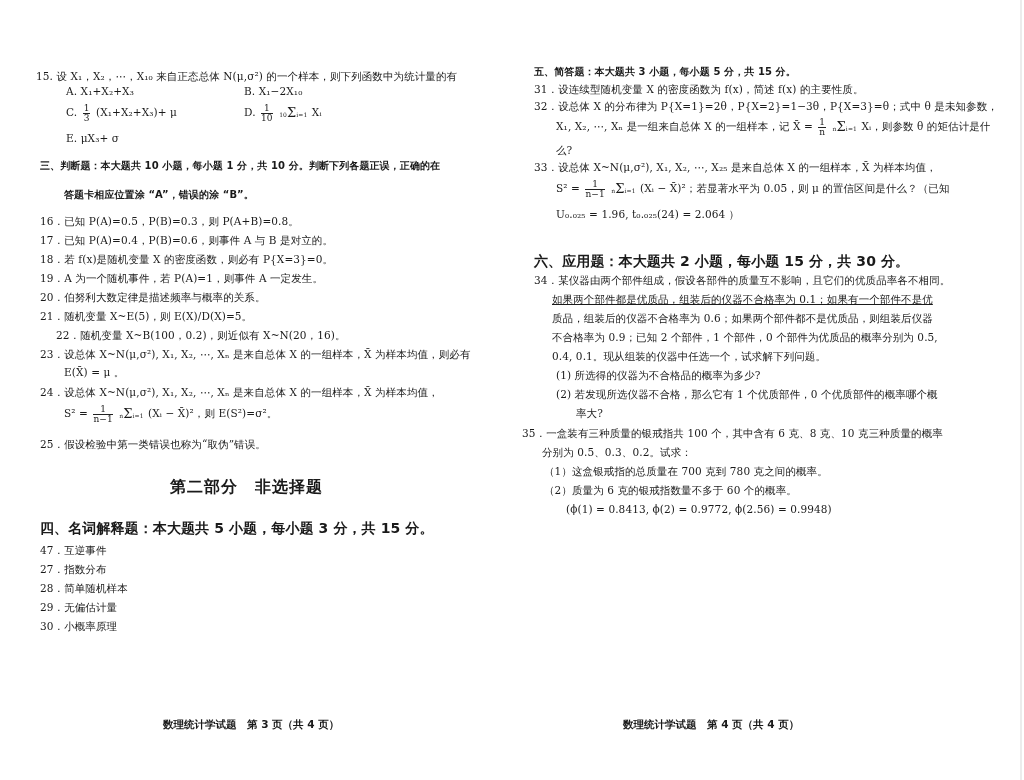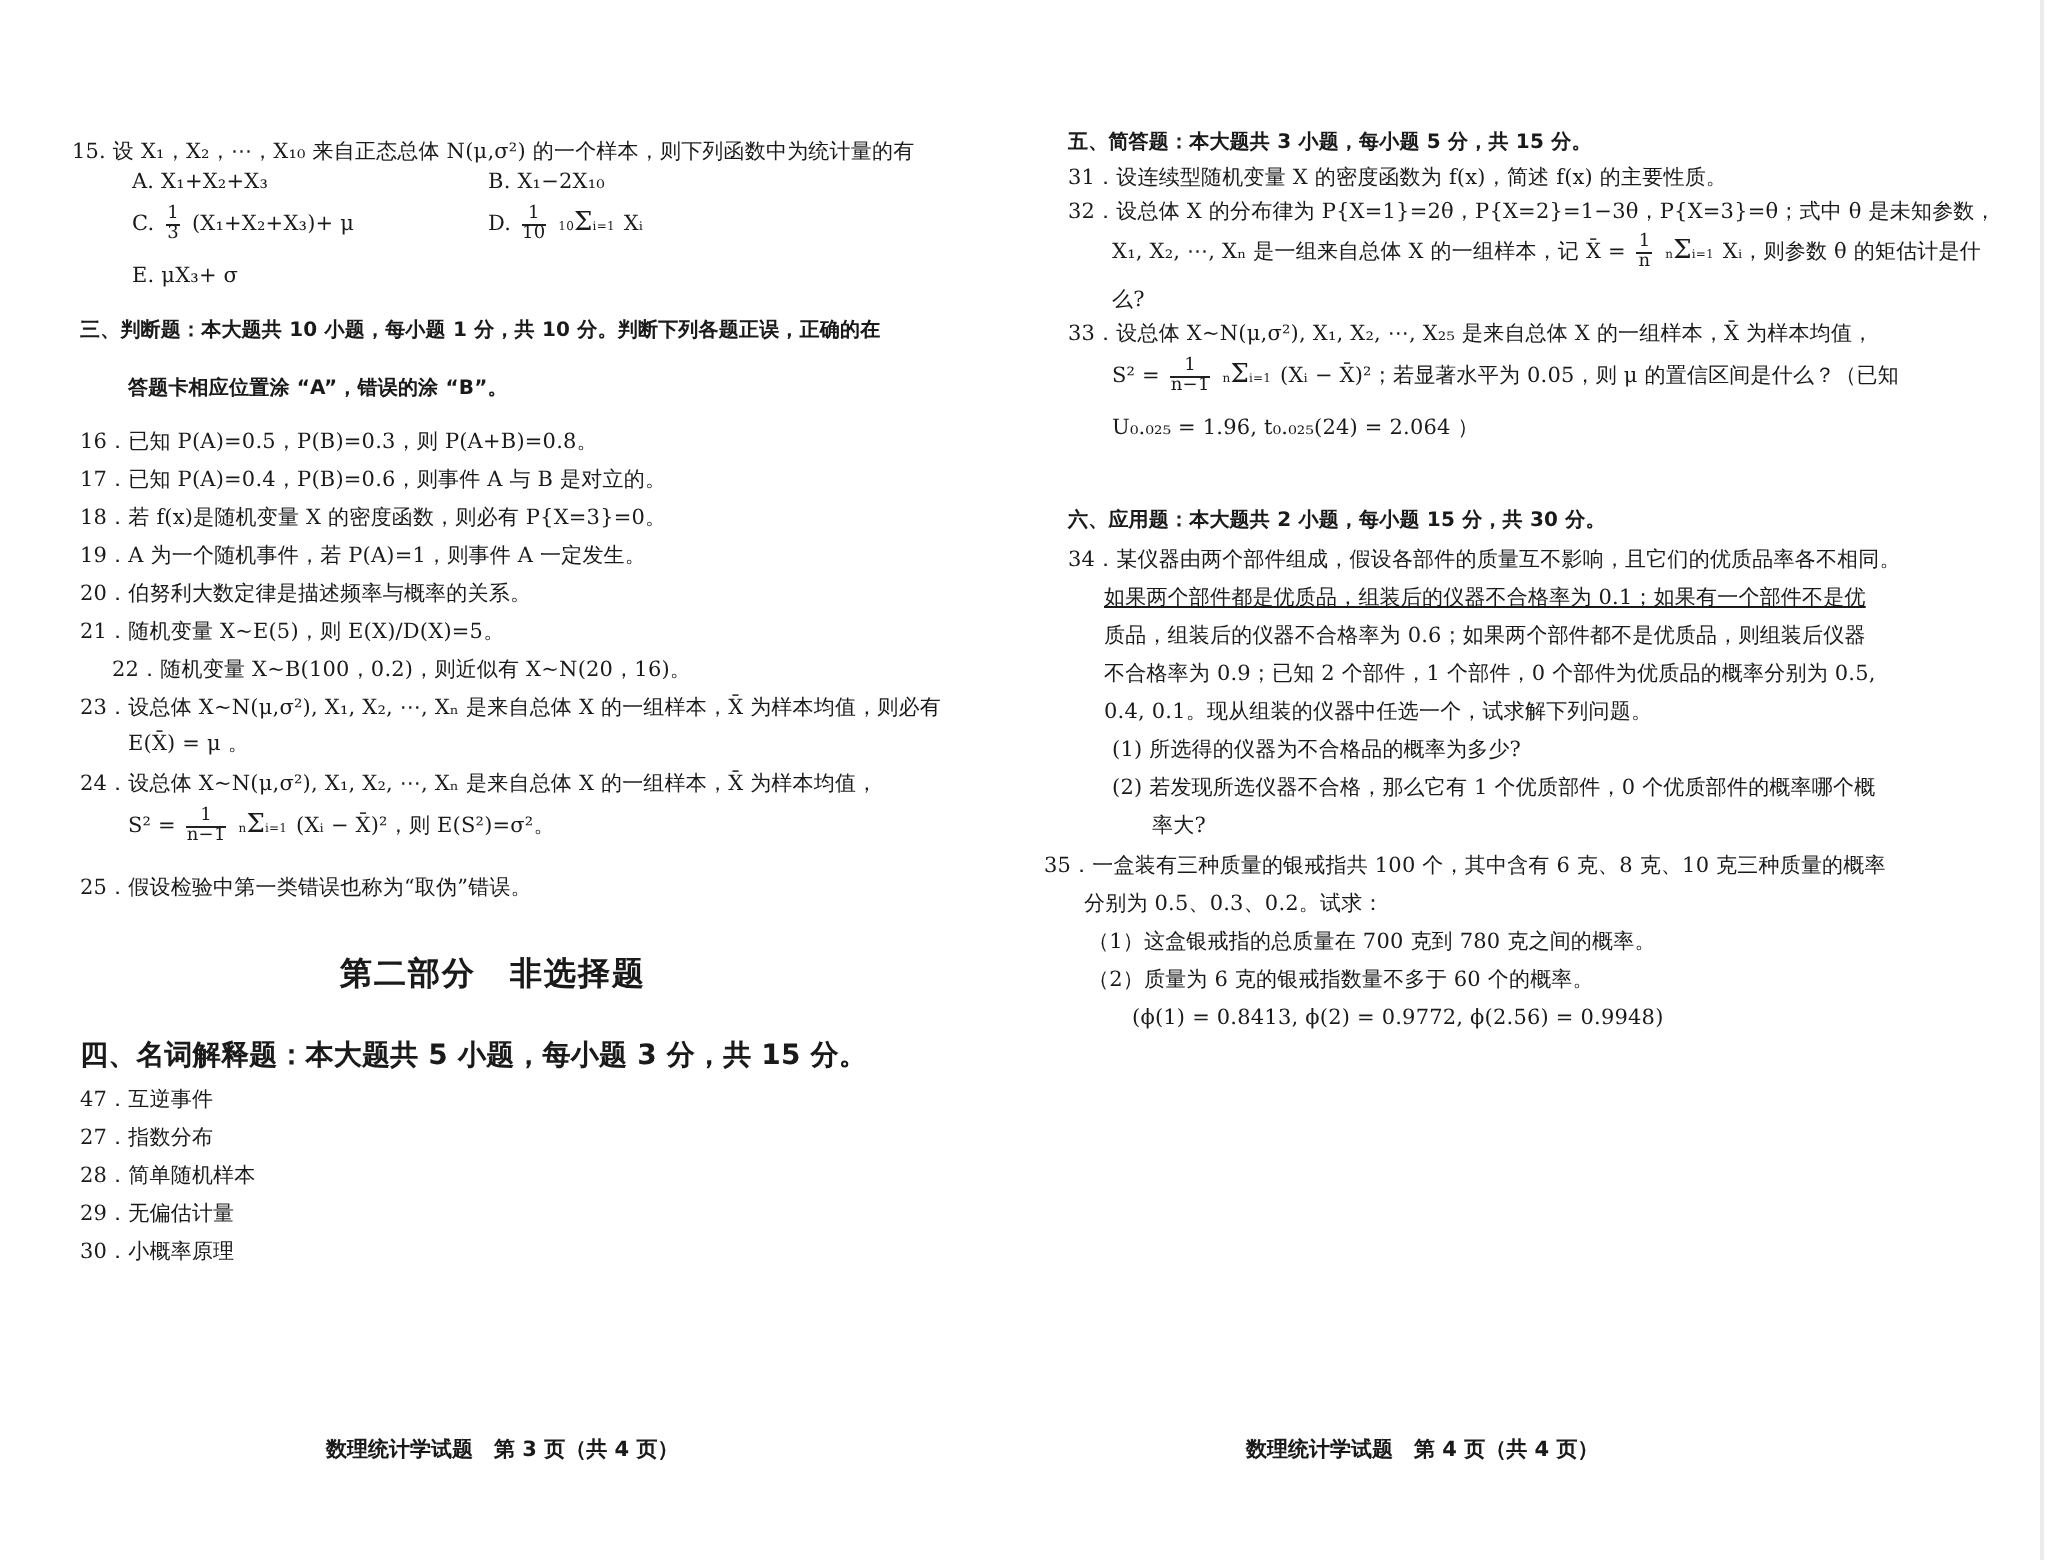--- a/index.html
+++ b/index.html
@@ -97,21 +97,21 @@
 
   <div class="line" style="left:22px;top:160px;">33．设总体 X~N(μ,σ²), X₁, X₂, ⋯, X₂₅ 是来自总体 X 的一组样本，X̄ 为样本均值，</div>
   <div class="line" style="left:44px;top:175px;line-height:26px;">
     <span>S² =</span>
     <span class="frac"><span class="top">1</span><span>n−1</span></span>
     <span class="sum"><span>n</span><span class="sig">Σ</span><span>i=1</span></span>
     <span>(Xᵢ − X̄)²；若显著水平为 0.05，则 μ 的置信区间是什么？（已知</span>
   </div>
   <div class="line" style="left:44px;top:207px;">U₀.₀₂₅ = 1.96,  t₀.₀₂₅(24) = 2.064 ）</div>
 
-  <div class="line bold sans" style="left:22px;top:254px;font-size:10px;">六、应用题：本大题共 2 小题，每小题 15 分，共 30 分。</div>
+  <div class="line bold sans" style="left:22px;top:254px;font-size:14px;">六、应用题：本大题共 2 小题，每小题 15 分，共 30 分。</div>
   <div class="line" style="left:22px;top:273px;">34．某仪器由两个部件组成，假设各部件的质量互不影响，且它们的优质品率各不相同。</div>
   <div class="line" style="left:40px;top:292px;text-decoration:underline;">如果两个部件都是优质品，组装后的仪器不合格率为 0.1；如果有一个部件不是优</div>
   <div class="line" style="left:40px;top:311px;">质品，组装后的仪器不合格率为 0.6；如果两个部件都不是优质品，则组装后仪器</div>
   <div class="line" style="left:40px;top:330px;">不合格率为 0.9；已知 2 个部件，1 个部件，0 个部件为优质品的概率分别为 0.5,</div>
   <div class="line" style="left:40px;top:349px;">0.4,  0.1。现从组装的仪器中任选一个，试求解下列问题。</div>
   <div class="line" style="left:44px;top:368px;">(1) 所选得的仪器为不合格品的概率为多少?</div>
   <div class="line" style="left:44px;top:387px;">(2) 若发现所选仪器不合格，那么它有 1 个优质部件，0 个优质部件的概率哪个概</div>
   <div class="line" style="left:64px;top:406px;">率大?</div>
 
   <div class="line" style="left:10px;top:426px;">35．一盒装有三种质量的银戒指共 100 个，其中含有 6 克、8 克、10 克三种质量的概率</div>

